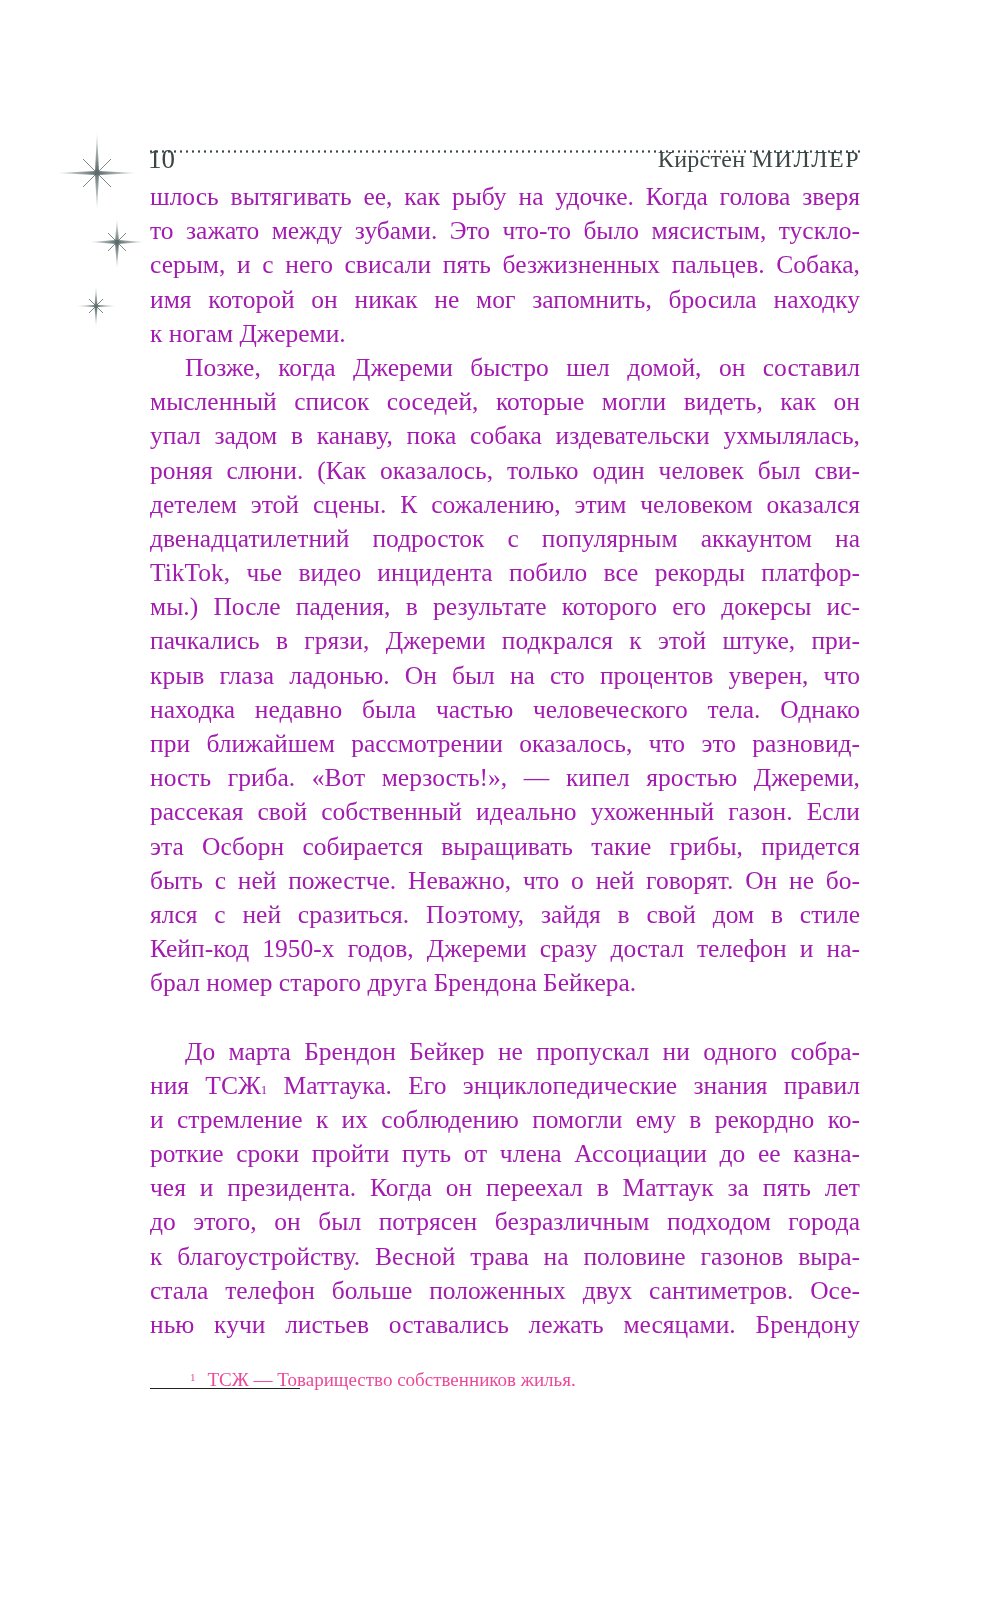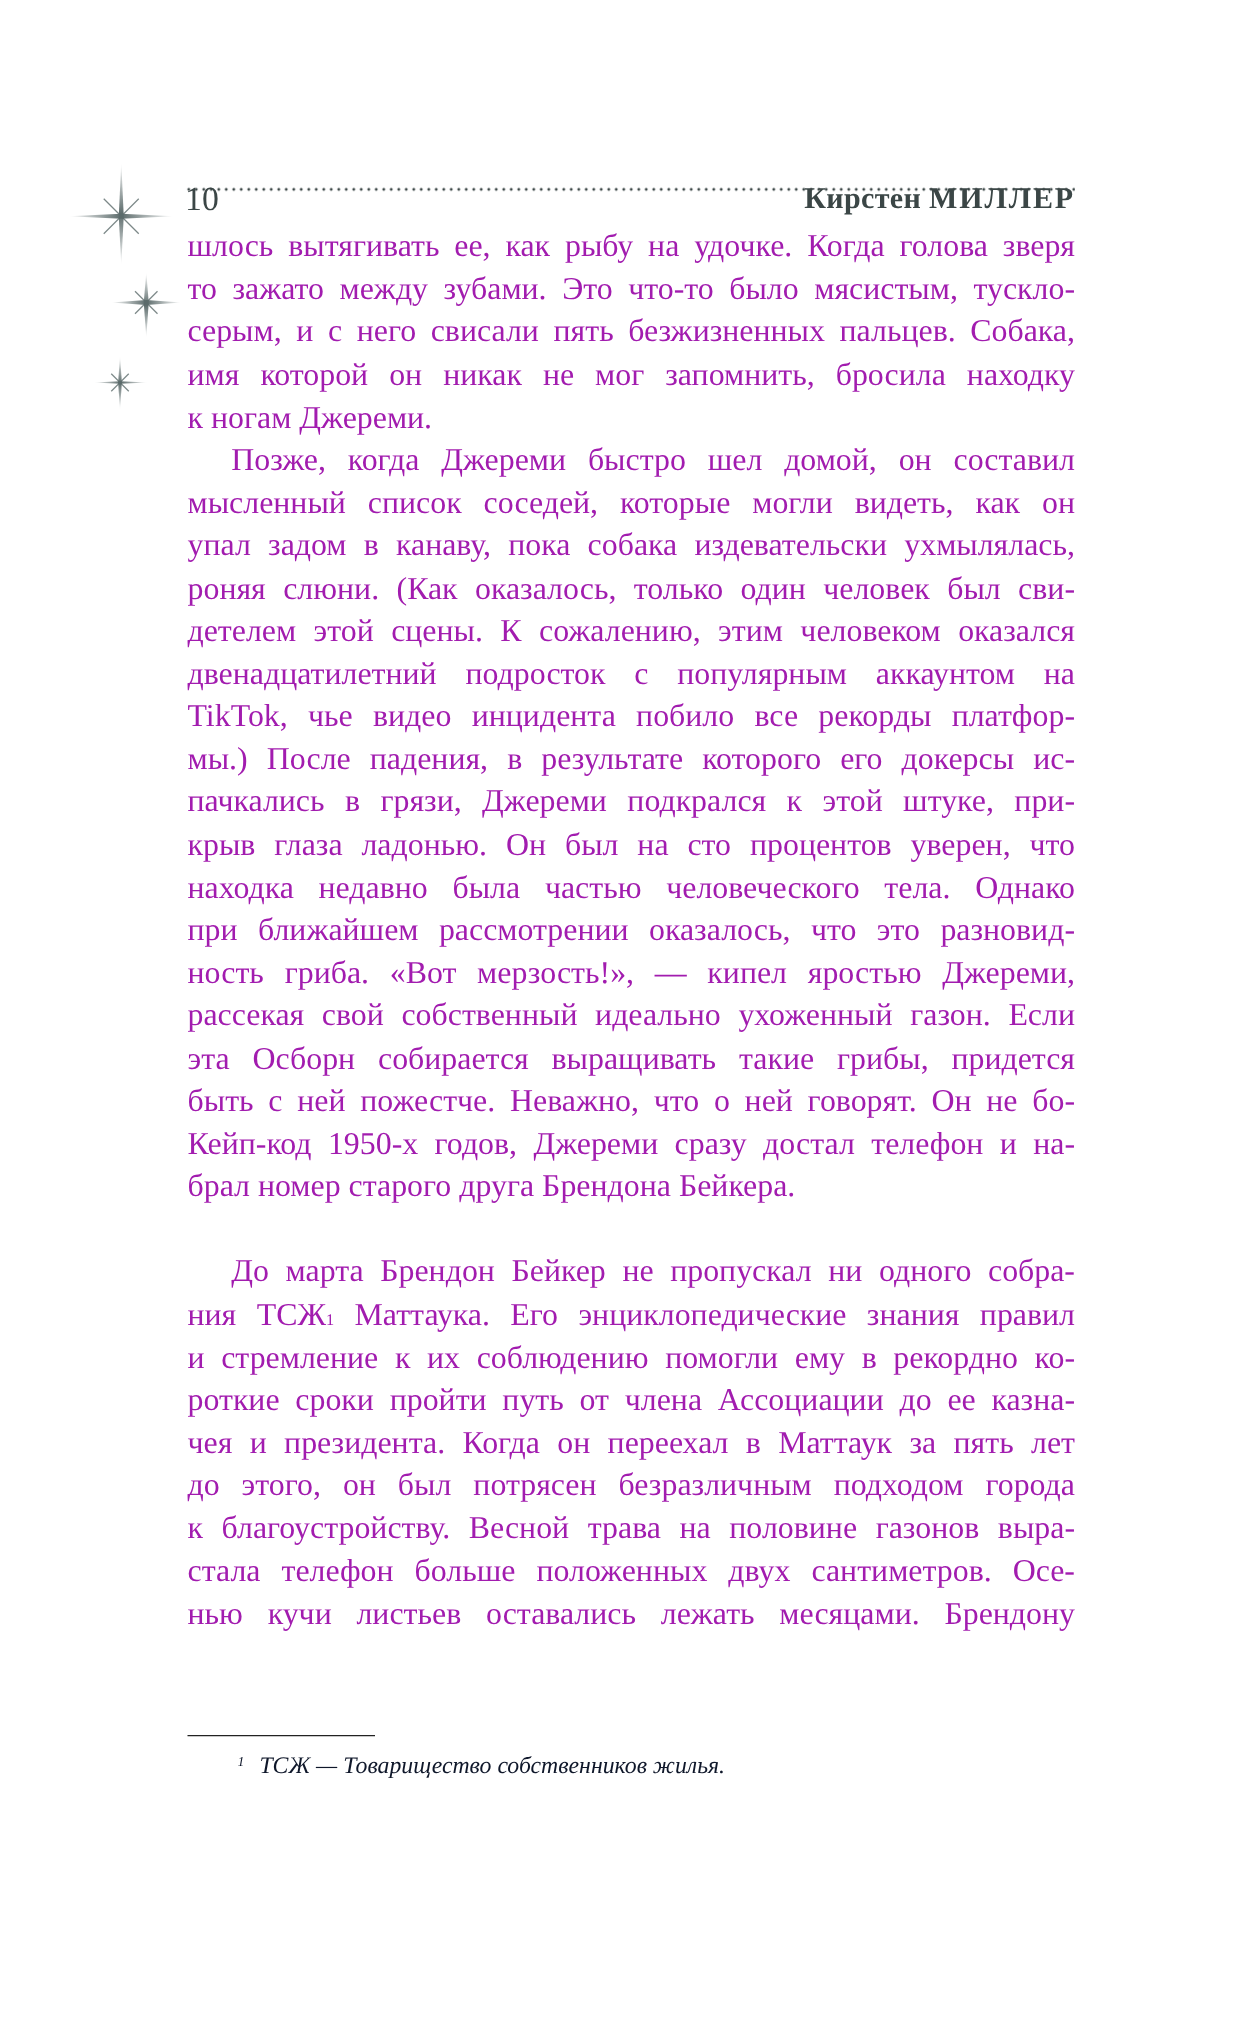--- a/index.html
+++ b/index.html
@@ -3,41 +3,41 @@
   <meta charset="utf-8">
   <style>
     html, body { margin: 0; padding: 0; background: #ffffff; }
     body { width: 1000px; height: 1616px; position: relative; overflow: hidden; }
     .page { position: absolute; left: 0; top: 0; width: 1000px; height: 1616px; background: #fff; }
     .running-head {
       position: absolute; left: 148px; top: 108px; width: 712px; height: 36px;
       font-family: "Liberation Serif", serif; color: #3b4646; margin-top: 36px;
     }
     .page-number { position: absolute; left: 0; top: 0; font-size: 27px; }
-    .author { position: absolute; right: 0; top: 2px; font-size: 24px; font-weight: bold; letter-spacing: 0.3px; }
+    .author { position: absolute; right: 0; top: 2px; font-size: 24px; font-weight: normal; letter-spacing: 0.3px; }
     .author .surname { letter-spacing: 1.5px; }
     .dots {
       position: absolute; left: 148px; top: 150px; width: 712px; height: 3px;
       background-image: radial-gradient(circle, #3b4646 1px, transparent 1.3px);
       background-size: 6px 3px; background-repeat: repeat-x;
     }
     .stars { position: absolute; left: 55px; top: 130px; width: 90px; height: 200px; }
     .body-text {
       position: absolute; left: 150px; top: 180px; width: 710px;
       font-family: "Liberation Serif", serif; font-size: 25.5px; line-height: 34.2px; color: #a21caf;
     }
     .line { display: block; white-space: nowrap; text-align: justify; text-align-last: justify; height: 34.2px; }
     .line.last { text-align-last: left; }
     .line.indent { padding-left: 35px; }
     .section-gap { height: 34px; }
     sup { font-size: 13px; vertical-align: top; position: relative; top: 4px; }
     .fn-rule { position: absolute; left: 150px; top: 1388px; width: 150px; height: 1px; background: #222; }
     .footnote {
-      position: absolute; left: 190px; top: 1402px;
-      font-family: "Liberation Serif", serif; font-size: 19px; color: #0f172a; font-style: italic;
+      position: absolute; left: 190px; top: 1369px;
+      font-family: "Liberation Serif", serif; font-size: 19px; color: #ec4899;
     }
     .footnote sup { font-size: 11px; top: 2px; margin-right: 12px; }
   </style>
 </head>
 <body>
 
 <div class="page">
 
   <div class="running-head">
     <span class="page-number">10</span>
@@ -102,20 +102,21 @@
       <span class="line">TikTok, чье видео инцидента побило все рекорды платфор-</span>
       <span class="line">мы.) После падения, в результате которого его докерсы ис-</span>
       <span class="line">пачкались в грязи, Джереми подкрался к этой штуке, при-</span>
       <span class="line">крыв глаза ладонью. Он был на сто процентов уверен, что</span>
       <span class="line">находка недавно была частью человеческого тела. Однако</span>
       <span class="line">при ближайшем рассмотрении оказалось, что это разновид-</span>
       <span class="line">ность гриба. «Вот мерзость!», — кипел яростью Джереми,</span>
       <span class="line">рассекая свой собственный идеально ухоженный газон. Если</span>
       <span class="line">эта Осборн собирается выращивать такие грибы, придется</span>
       <span class="line">быть с ней пожестче. Неважно, что о ней говорят. Он не бо-</span>
+      <span class="line">ялся с ней сразиться. Поэтому, зайдя в свой дом в стиле</span>
       <span class="line">Кейп-код 1950-х годов, Джереми сразу достал телефон и на-</span>
       <span class="line last">брал номер старого друга Брендона Бейкера.</span>
     </div>
 
     <div class="section-gap"></div>
 
     <div>
       <span class="line indent">До марта Брендон Бейкер не пропускал ни одного собра-</span>
       <span class="line"><span>ния ТСЖ</span><sup>1</sup><span> Маттаука. Его энциклопедические знания правил</span></span>
       <span class="line">и стремление к их соблюдению помогли ему в рекордно ко-</span>

